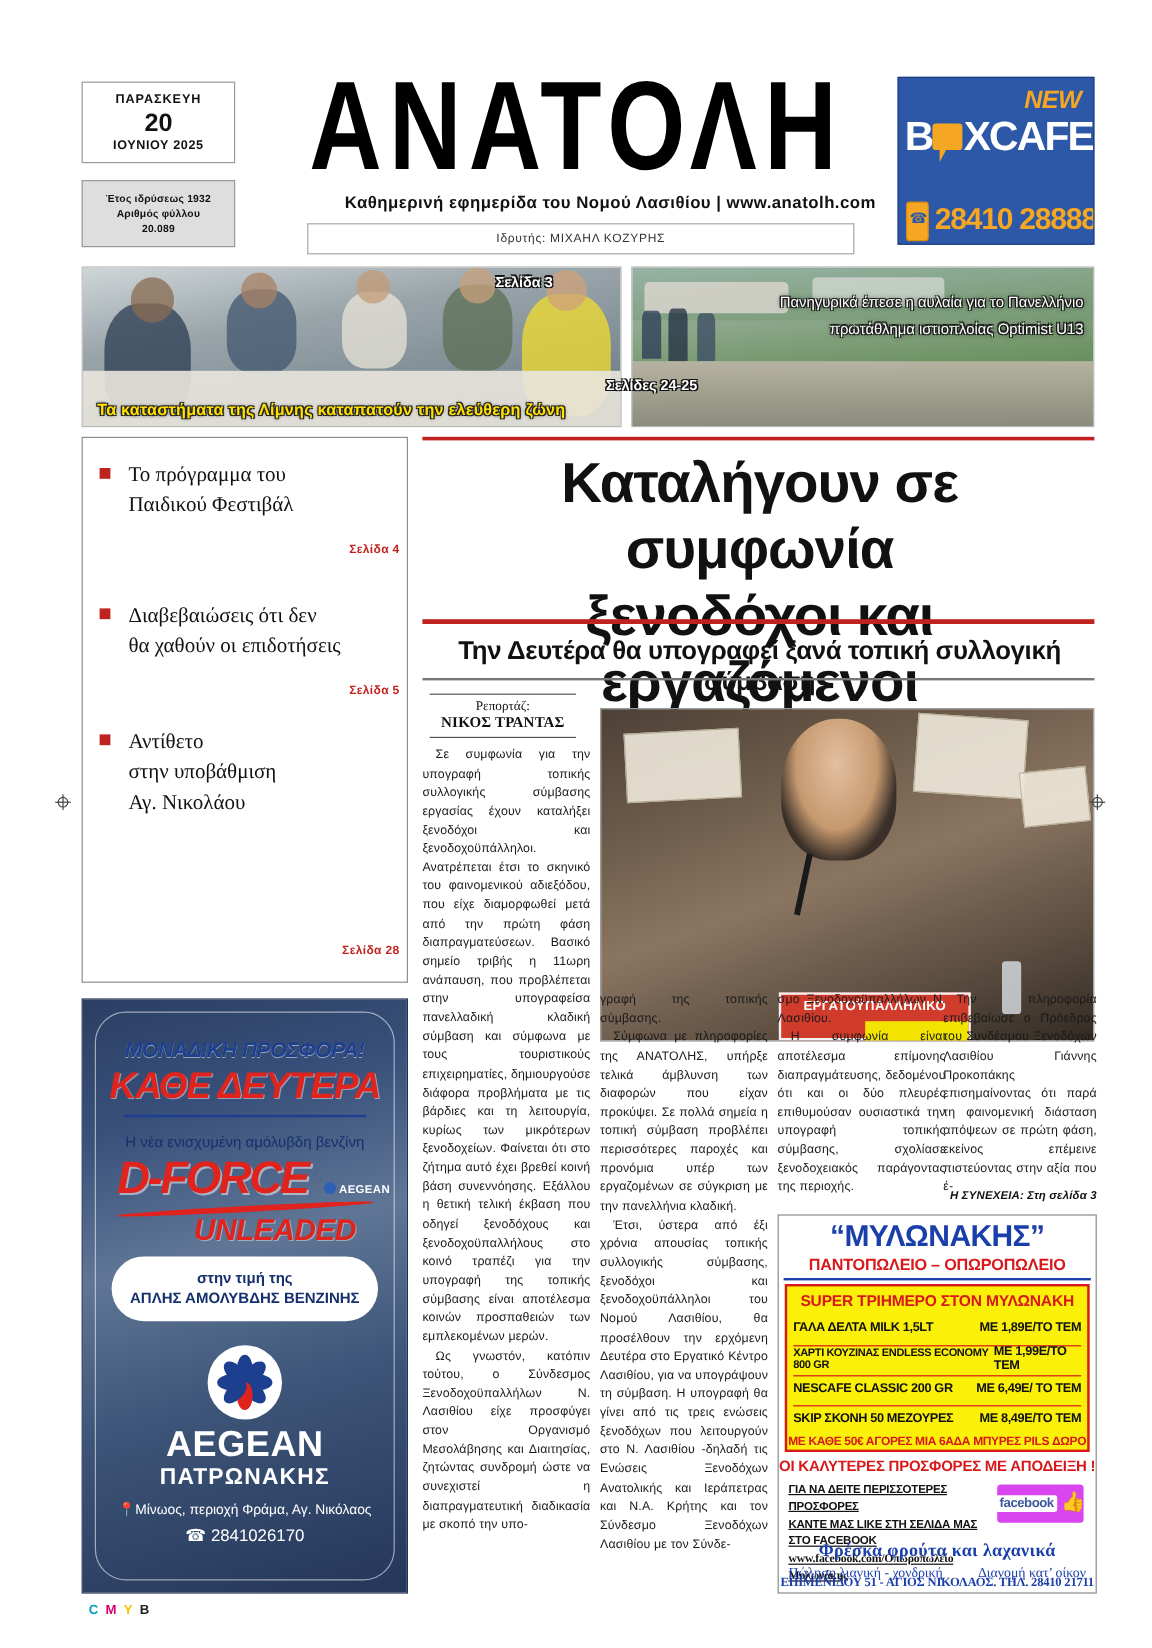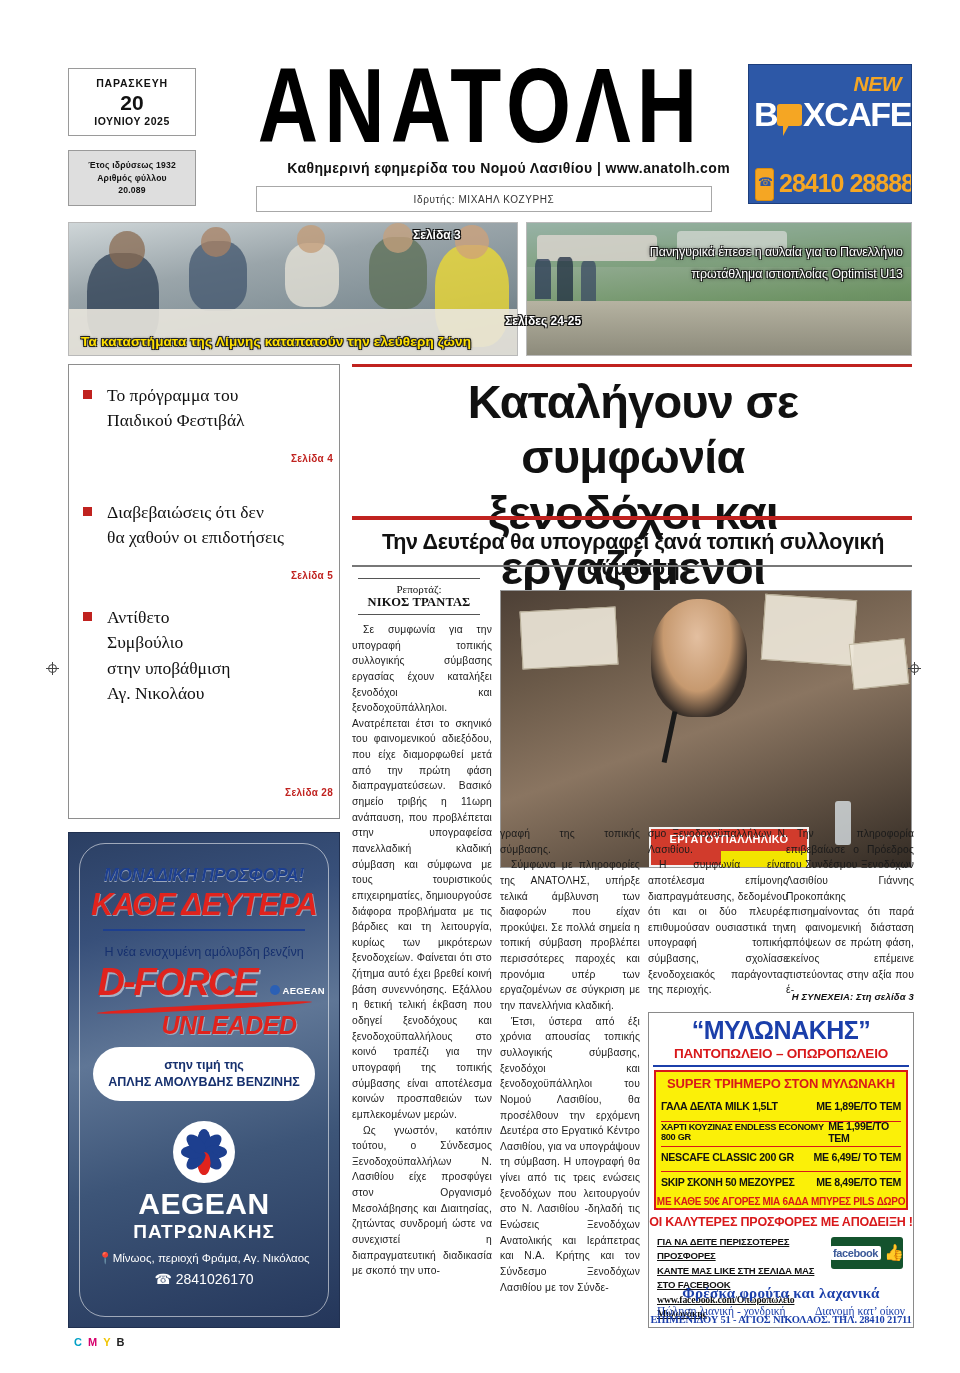--- a/index.html
+++ b/index.html
@@ -353,21 +353,21 @@
     position:absolute; left:0; top:202px; width:100%; text-align:center;
     font-size:12.5px; font-weight:bold; color:#d8181a; letter-spacing:-.2px;
   }
   .myl-fb-lines {
     position:absolute; left:8px; top:222px; width:178px;
     font-size:9.6px; font-weight:bold; color:#111; line-height:1.5; letter-spacing:-.2px;text-decoration:underline;
   }
   .myl-fb-lines .url { font-family:"Liberation Serif", serif; font-size:9.8px; }
   .fb-badge {
     position:absolute; right:10px; top:224px; width:72px; height:32px;
-    background:#14532d; border-radius:3px;
+    background:#d946ef; border-radius:3px;
     display:flex; align-items:center; justify-content:center; gap:3px;
   }
   .fb-badge .fbtxt {
     background:#fff; color:#3b5998; font-size:11px; font-weight:bold;
     padding:1px 3px; border-radius:2px; letter-spacing:-.4px;
   }
   .fb-thumb { color:#fff; font-size:16px; line-height:1; }
   .myl-fresh {
     position:absolute; left:0; top:272px; width:100%; text-align:center;
     font-family:"Liberation Serif", serif;
@@ -485,21 +485,20 @@
         <div>Διαβεβαιώσεις ότι δεν</div>
         <div>θα χαθούν οι επιδοτήσεις</div>
       </div>
     </div>
     <div class="idx-page" style="top:205px;">Σελίδα 5</div>
 
     <div class="idx-item" style="top:240px;">
       <span class="idx-bullet"></span>
       <div class="idx-text">
         <div>Αντίθετο</div>
-        <div>Συμβούλιο</div>
         <div>στην υποβάθμιση</div>
         <div>Αγ. Νικολάου</div>
       </div>
     </div>
     <div class="idx-page" style="top:422px;">Σελίδα 28</div>
   </div>
 
   <div class="aegean-ad">
     <div class="aeg-frame"></div>
     <div class="aeg-offer">ΜΟΝΑΔΙΚΗ ΠΡΟΣΦΟΡΑ!</div>

